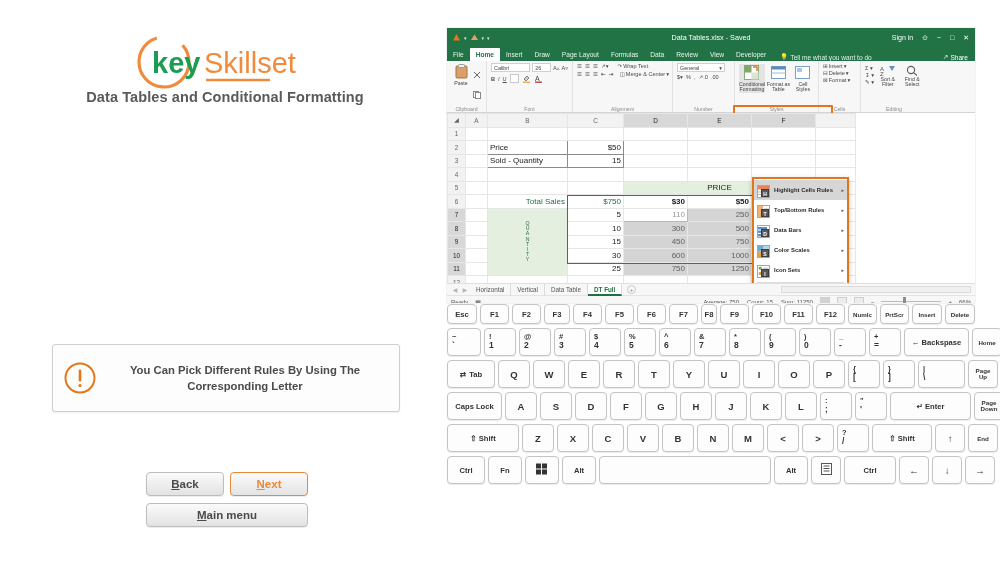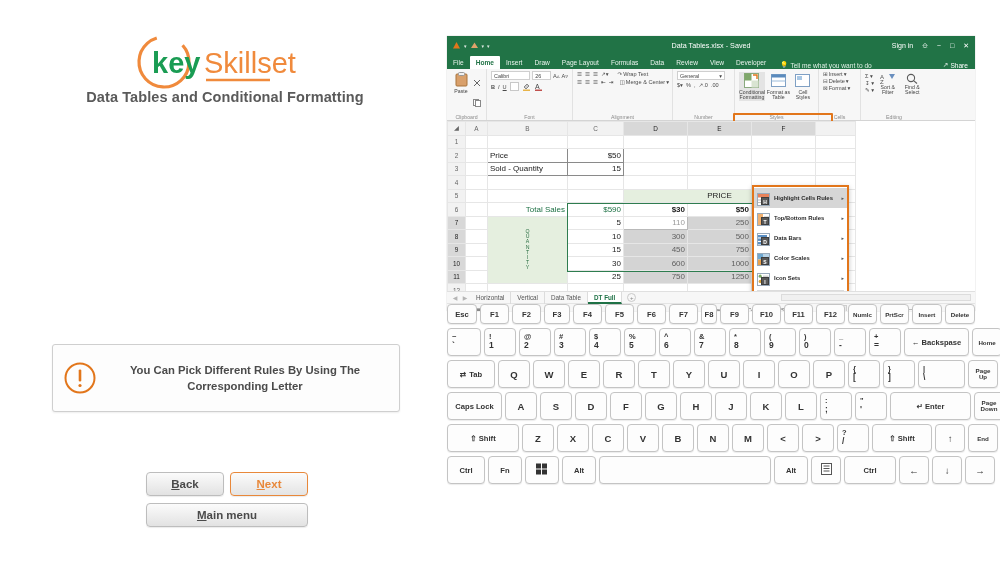--- a/index.html
+++ b/index.html
@@ -51,21 +51,20 @@
     background:linear-gradient(#fbfbfb,#e4e4e4);
   }
   #main-menu-button { left:146px; top:503px; width:162px; height:24px; }
   .kb-underline { text-decoration:underline; }
 
   
   #excel-window {
     position:absolute; left:447px; top:28px; width:528px; height:275px;
     background:#ffffff; overflow:hidden;
     box-shadow:0 0 1px rgba(0,0,0,.3);
-    margin-top:8px;
   }
 
   
   #excel-titlebar {
     position:relative; height:19px; background:#217346; color:#ffffff;
     display:flex; align-items:center; font-size:7px;
   }
   #qat { display:flex; align-items:center; gap:3px; padding-left:5px; }
   .qat-ico { width:9px; height:9px; position:relative; }
   .qat-caret { font-size:5px; opacity:.85; }
@@ -543,21 +542,21 @@
         <td></td>
             <td></td>
         <td></td>
         <td class="greenbg ctr" colspan="3">PRICE</td>
         <td></td>
       </tr>
       <tr>
         <th class="rowhdr">6</th>
         <td></td>
         <td class="greentxt num">Total Sales</td>
-        <td class="greentxt num">$590</td>
+        <td class="greentxt num">$750</td>
         <td class="num" style="font-weight:bold;">$30</td>
         <td class="num" style="font-weight:bold;">$50</td>
         <td class="num" style="font-weight:bold;">$70</td>
         <td></td>
       </tr>
       <tr>
         <th class="rowhdr sel">7</th>
         <td></td>
         <td class="qlabel" rowspan="5">
           <span style="display:block">Q</span>

